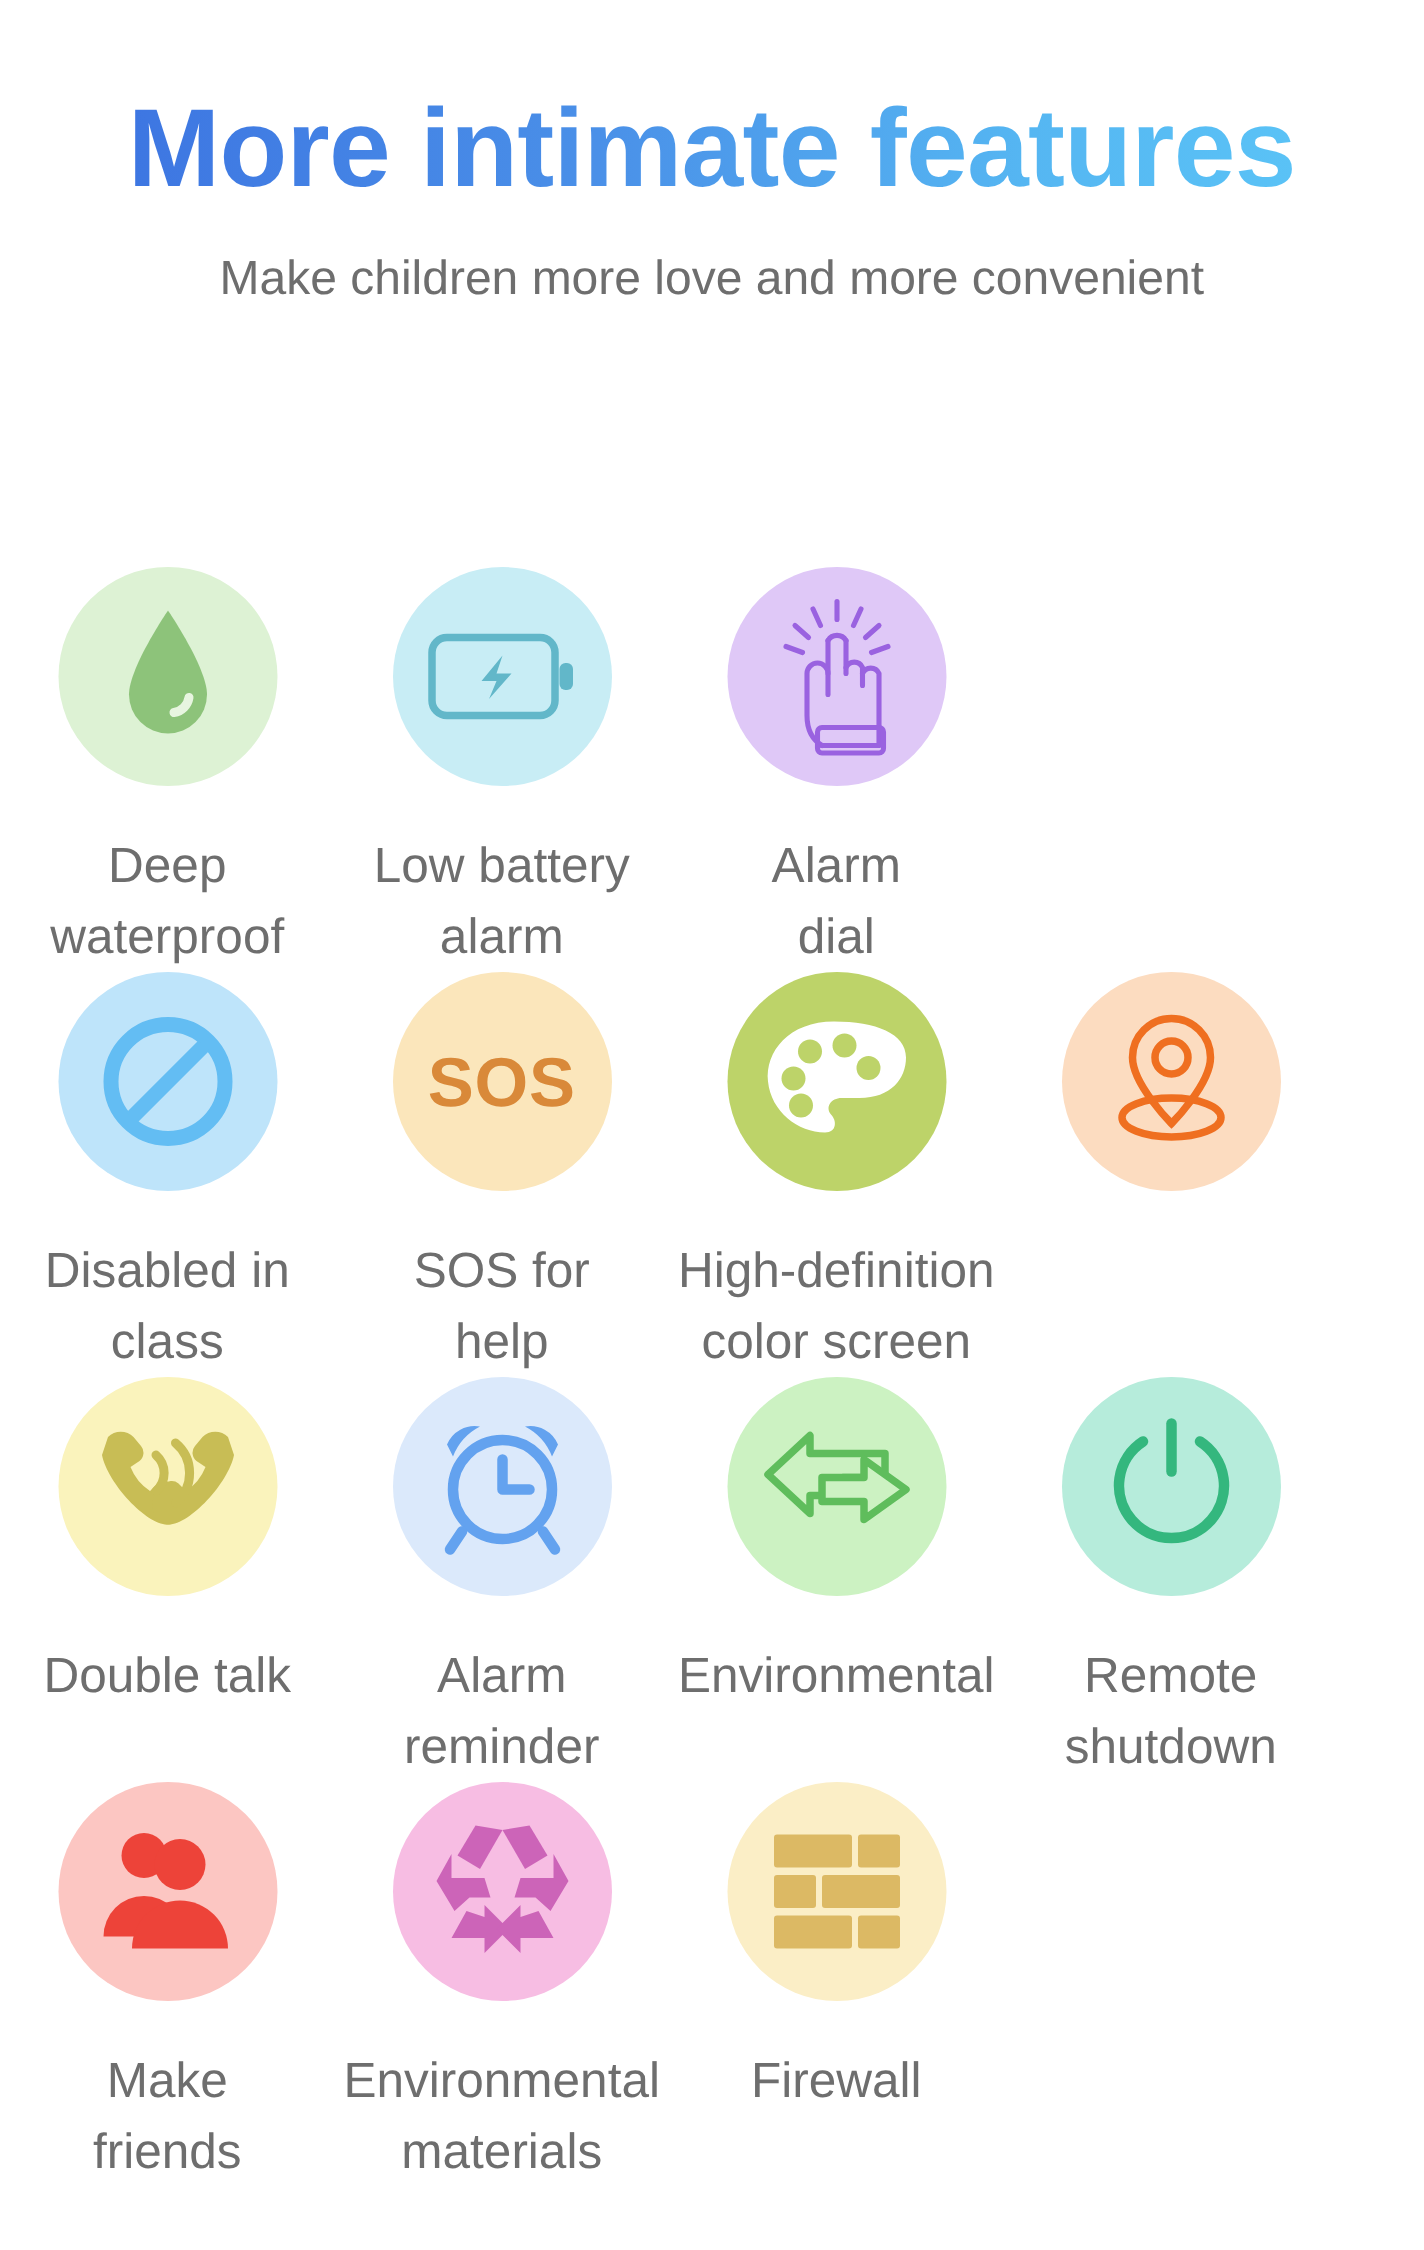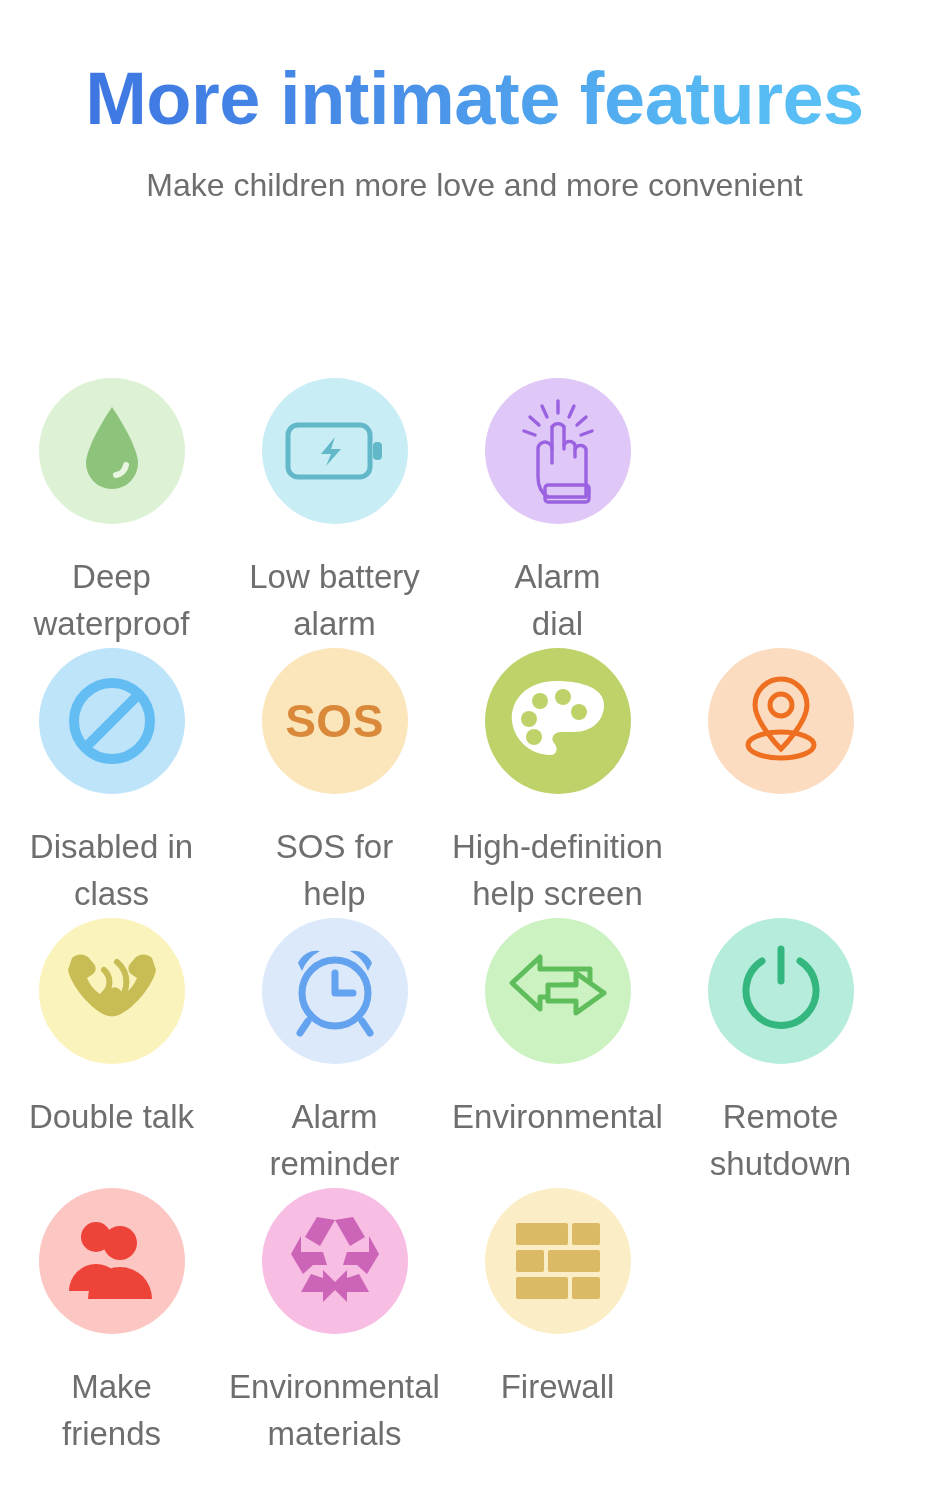--- a/index.html
+++ b/index.html
@@ -176,21 +176,21 @@
         <svg width="104" height="92" viewBox="0 0 104 92">
           <path d="M50 6 C20 6 4 26 6 46 C8 66 26 80 44 80 c8 0 8 -8 4 -12 -4 -5 0 -11 7 -11 h12 C88 57 98 44 98 30 C98 14 78 6 50 6 Z" fill="#ffffff"></path>
           <circle cx="34" cy="26" r="8" fill="#bdd369"></circle>
           <circle cx="57" cy="22" r="8" fill="#bdd369"></circle>
           <circle cx="23" cy="44" r="8" fill="#bdd369"></circle>
           <circle cx="73" cy="37" r="8" fill="#bdd369"></circle>
           <circle cx="28" cy="62" r="8" fill="#bdd369"></circle>
         </svg>
       </div>
       <div class="feature-label">High-definition
-help screen</div>
+color screen</div>
     </div>
 
     <div class="feature-cell">
       <div class="icon-circle" style="background:#fcdcc0">
         <svg width="94" height="96" viewBox="0 0 94 96">
           <path d="M47 6 a26 26 0 0 0 -26 26 c0 18 26 44 26 44 s26 -26 26 -44 a26 26 0 0 0 -26 -26 Z" fill="none" stroke="#ef6f20" stroke-width="5"></path>
           <circle cx="47" cy="32" r="11" fill="none" stroke="#ef6f20" stroke-width="5"></circle>
           <ellipse cx="47" cy="72" rx="33" ry="13" fill="none" stroke="#ef6f20" stroke-width="5"></ellipse>
         </svg>
       </div>

